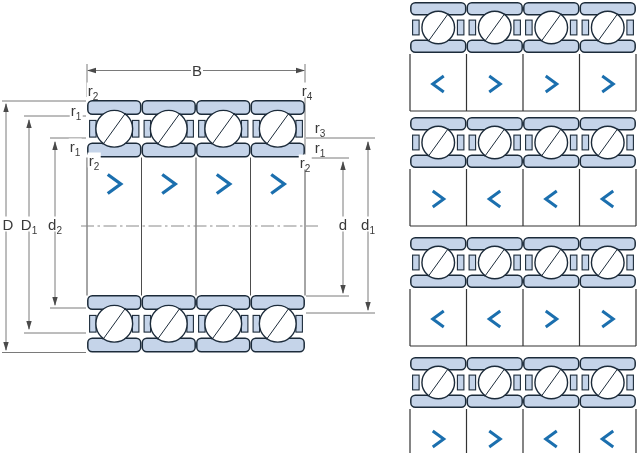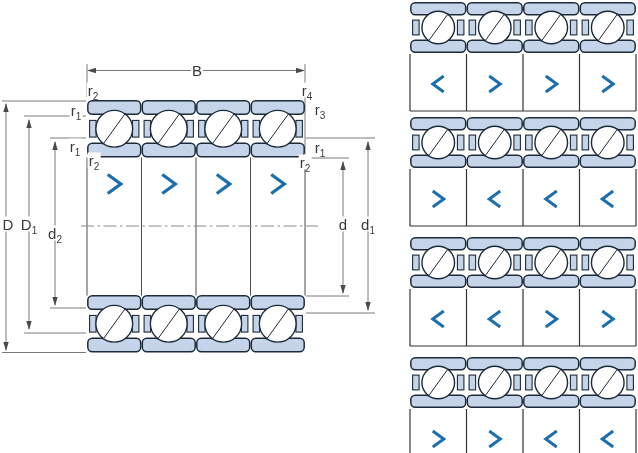--- a/index.html
+++ b/index.html
@@ -303,23 +303,23 @@
         <polyline points="613.25,431 602.25,439 613.25,447" fill="none" stroke="#1b6fae" stroke-width="3" stroke-linejoin="miter" stroke-linecap="butt"></polyline>
       </g>
     </g>
   </svg>
 
 <div id="labels">
   <span class="dim" style="left:197px;top:70px"><span>B</span><sub></sub></span>
   <span class="dim" style="left:93px;top:90px"><span>r</span><sub>2</sub></span>
   <span class="dim" style="left:307px;top:90px"><span>r</span><sub>4</sub></span>
   <span class="dim" style="left:76px;top:110px"><span>r</span><sub>1</sub></span>
-  <span class="dim" style="left:320px;top:109px"><span>r</span><sub>3</sub></span>
+  <span class="dim" style="left:320px;top:127px"><span>r</span><sub>3</sub></span>
   <span class="dim" style="left:75px;top:146px"><span>r</span><sub>1</sub></span>
   <span class="dim" style="left:94px;top:160px"><span>r</span><sub>2</sub></span>
   <span class="dim" style="left:320px;top:147px"><span>r</span><sub>1</sub></span>
   <span class="dim" style="left:305px;top:162px"><span>r</span><sub>2</sub></span>
   <span class="dim" style="left:8px;top:224px"><span>D</span><sub></sub></span>
   <span class="dim" style="left:29px;top:224px"><span>D</span><sub>1</sub></span>
-  <span class="dim" style="left:55px;top:233px"><span>d</span><sub>2</sub></span>
+  <span class="dim" style="left:55px;top:224px"><span>d</span><sub>2</sub></span>
   <span class="dim" style="left:343px;top:224px"><span>d</span><sub></sub></span>
   <span class="dim" style="left:368px;top:224px"><span>d</span><sub>1</sub></span>
 </div>
 
 </body></html>

